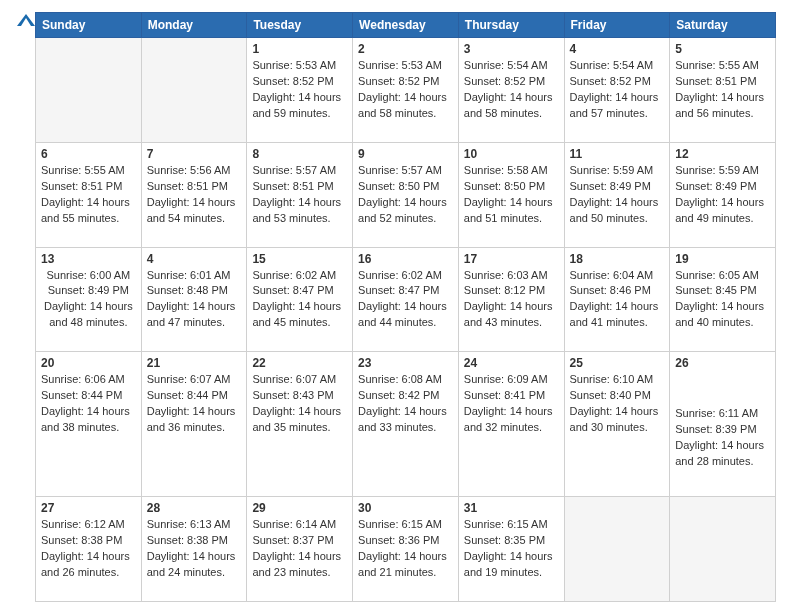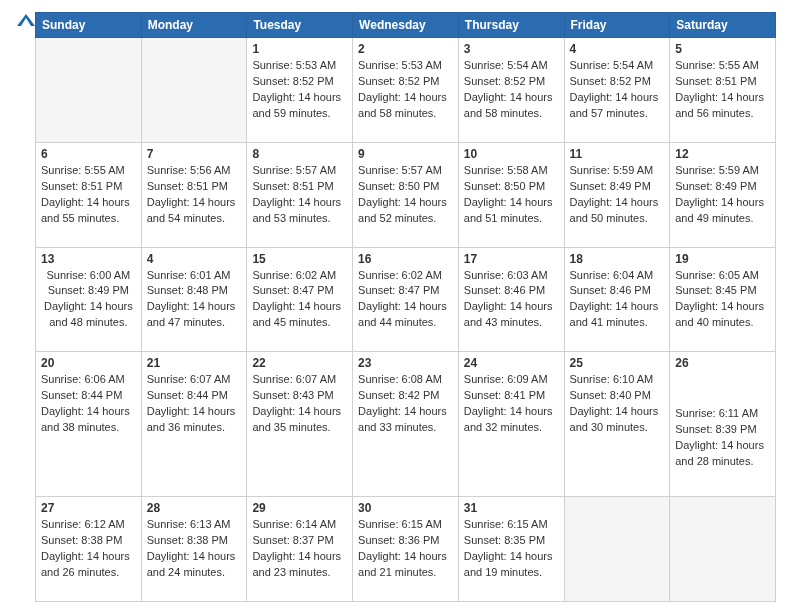--- a/index.html
+++ b/index.html
@@ -228,21 +228,21 @@
           </td>
           <td>
             <span class="day-number">16</span>
             <div class="day-info" style="white-space: pre-line;">Sunrise: 6:02 AM
 Sunset: 8:47 PM
 Daylight: 14 hours and 44 minutes.</div>
           </td>
           <td>
             <span class="day-number">17</span>
             <div class="day-info" style="white-space: pre-line;">Sunrise: 6:03 AM
-Sunset: 8:46 PM
+Sunset: 8:12 PM
 Daylight: 14 hours and 43 minutes.</div>
           </td>
           <td>
             <span class="day-number">18</span>
             <div class="day-info" style="white-space: pre-line;">Sunrise: 6:04 AM
 Sunset: 8:46 PM
 Daylight: 14 hours and 41 minutes.</div>
           </td>
           <td>
             <span class="day-number">19</span>

